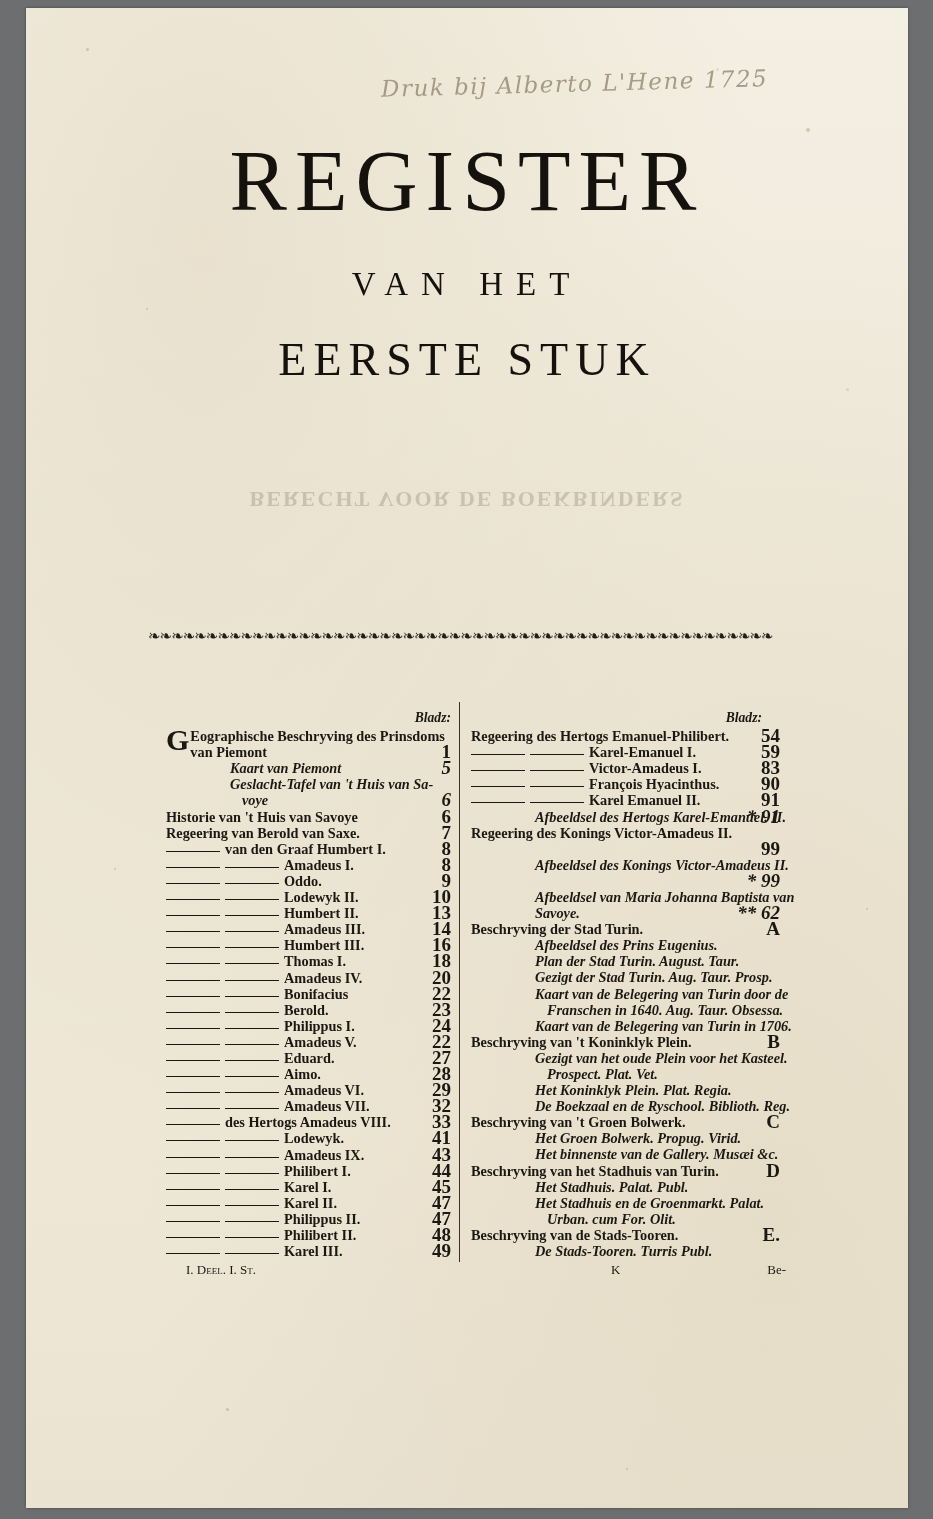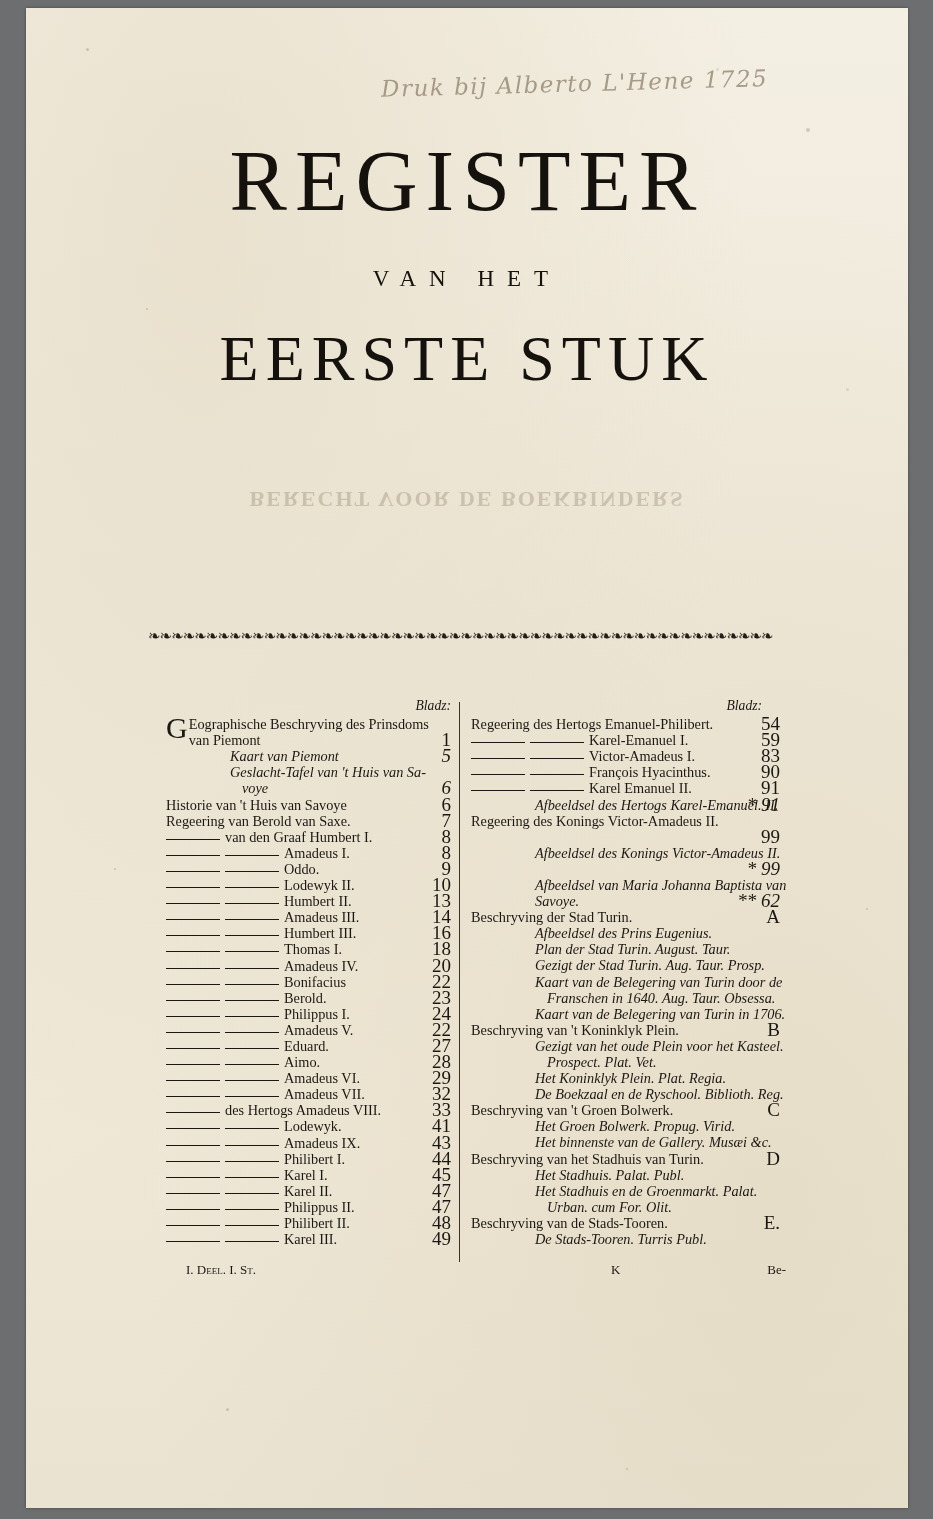--- a/index.html
+++ b/index.html
@@ -63,26 +63,26 @@
     color: #15120e;
   }
   .t-register {
     font-size: 86px;
     letter-spacing: 8px;
     line-height: 1;
     font-weight: normal;
     font-family: "Liberation Serif", serif;
   }
   .t-vanhet {
-    font-size: 23px;
+    font-size: 33px;
     letter-spacing: 13px;
     margin-top: 42px;
   }
   .t-eerste {
-    font-size: 64px;
+    font-size: 46px;
     letter-spacing: 7px;
     margin-top: 30px;
   }
   .t-des {
     font-size: 25px;
     letter-spacing: 13px;
     margin-top: 35px;
   }
   .t-deels {
     font-size: 62px;
@@ -117,24 +117,25 @@
   }
   .cols {
     position: absolute;
     left: 140px;
     top: 686px;
     width: 620px;
     height: 580px;
   }
   .col {
     position: absolute;
-    top: 4px;
+    top: 16px;
     font-size: 14.3px;
     color: #1b1813;
     line-height: 16.1px;
+    font-weight: bold;
   }
   .col-left { left: 0; width: 285px; }
   .col-right { left: 305px; width: 315px; }
   .divider {
     position: absolute;
     left: 293px;
     top: 8px;
     width: 1px;
     height: 560px;
     background: #3a3229;

